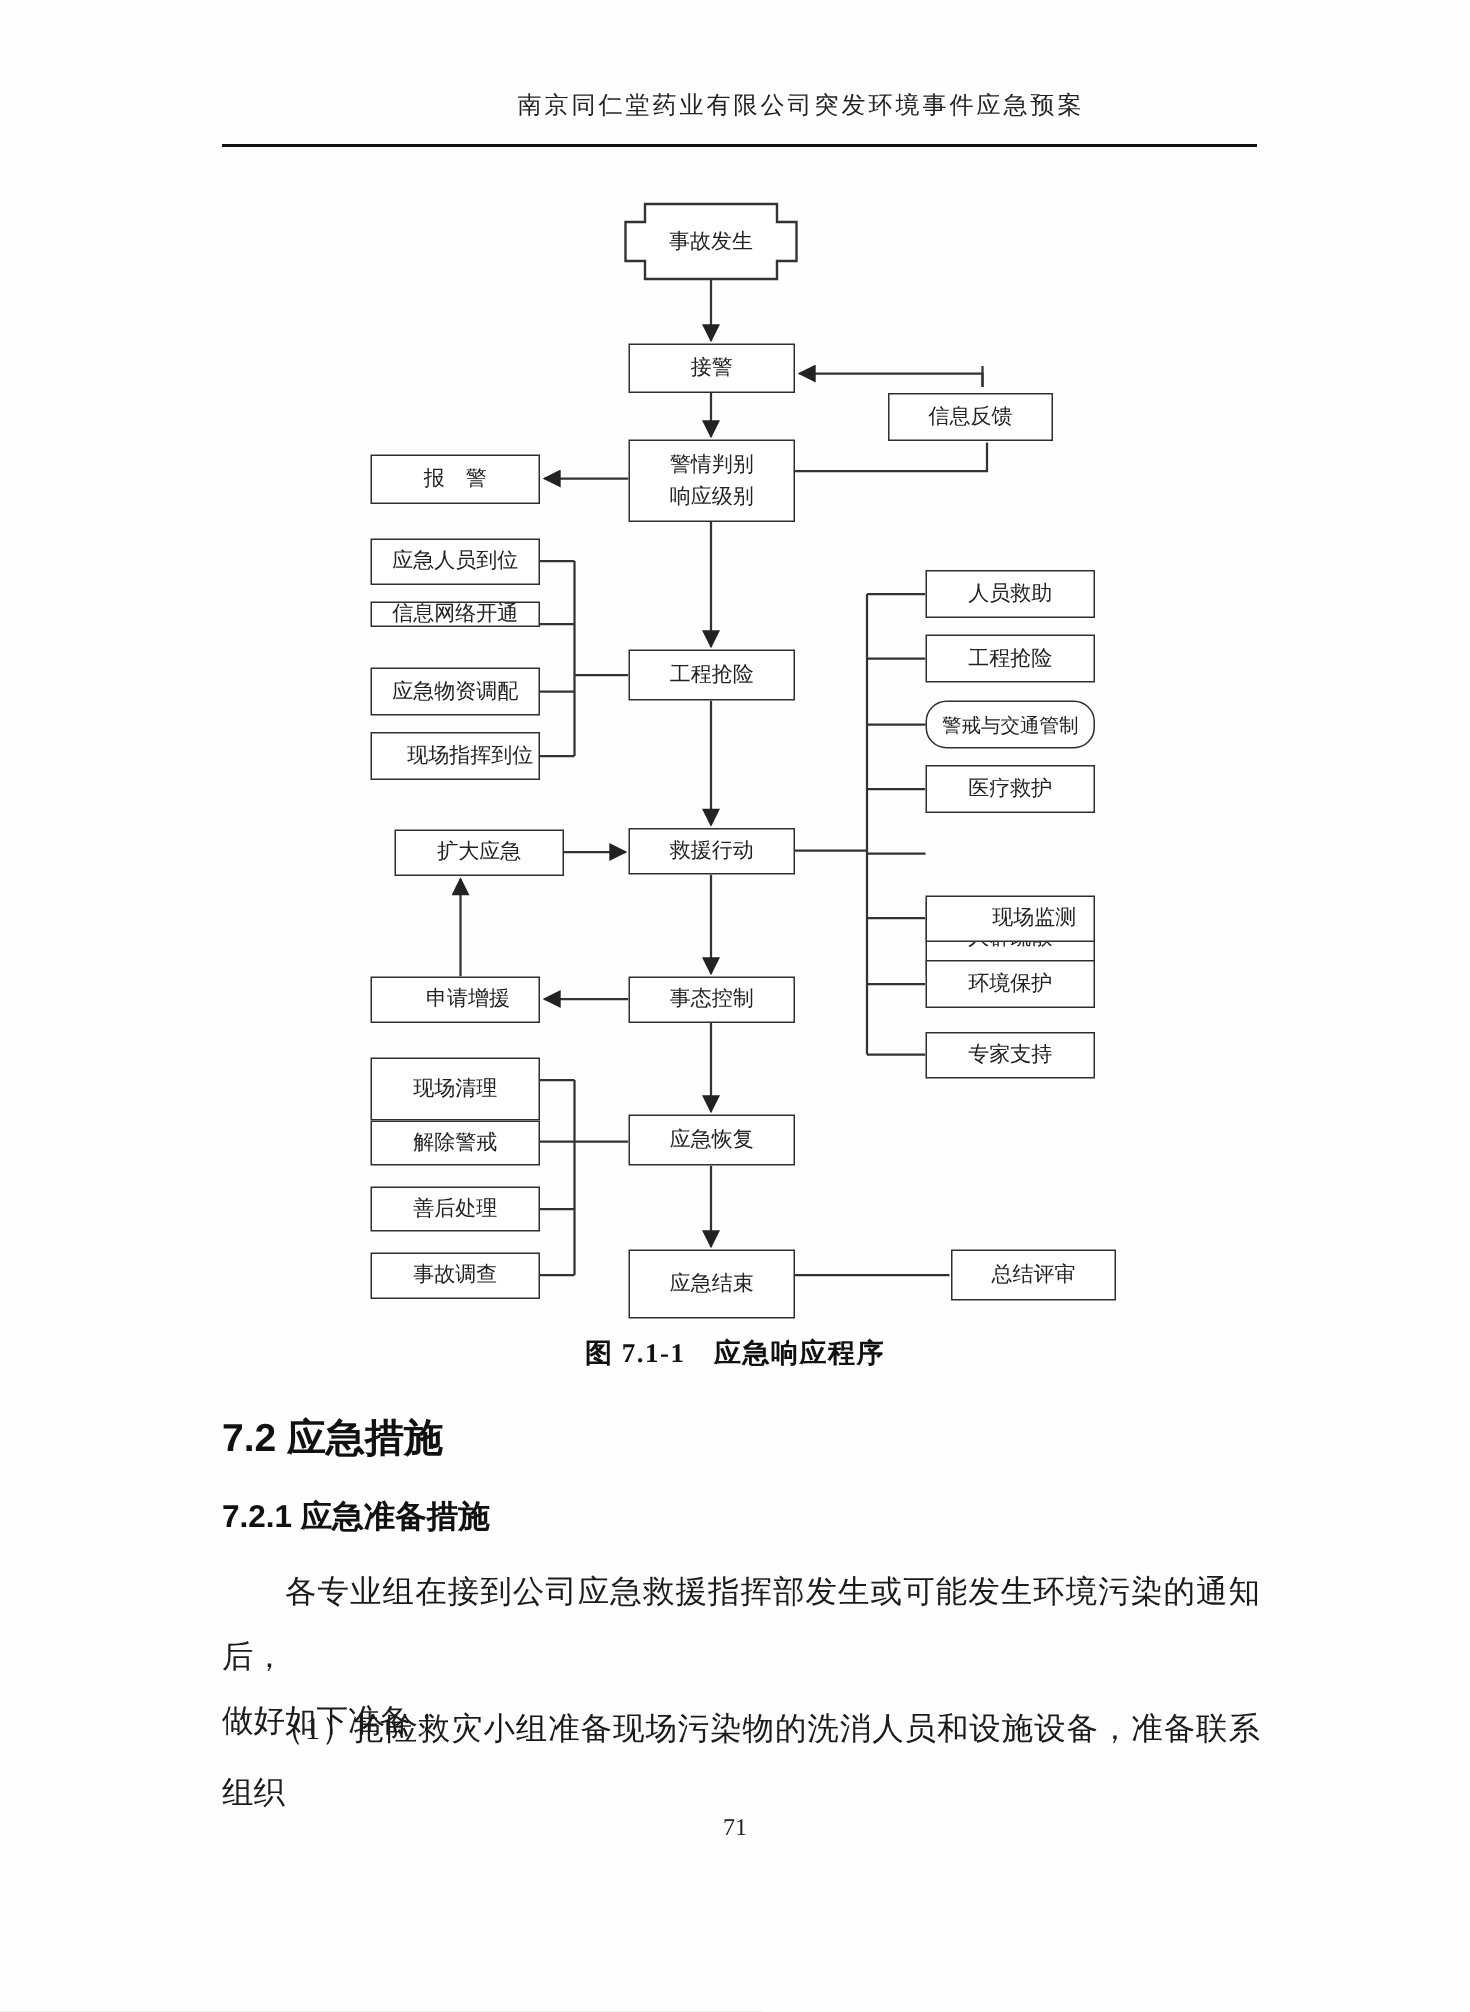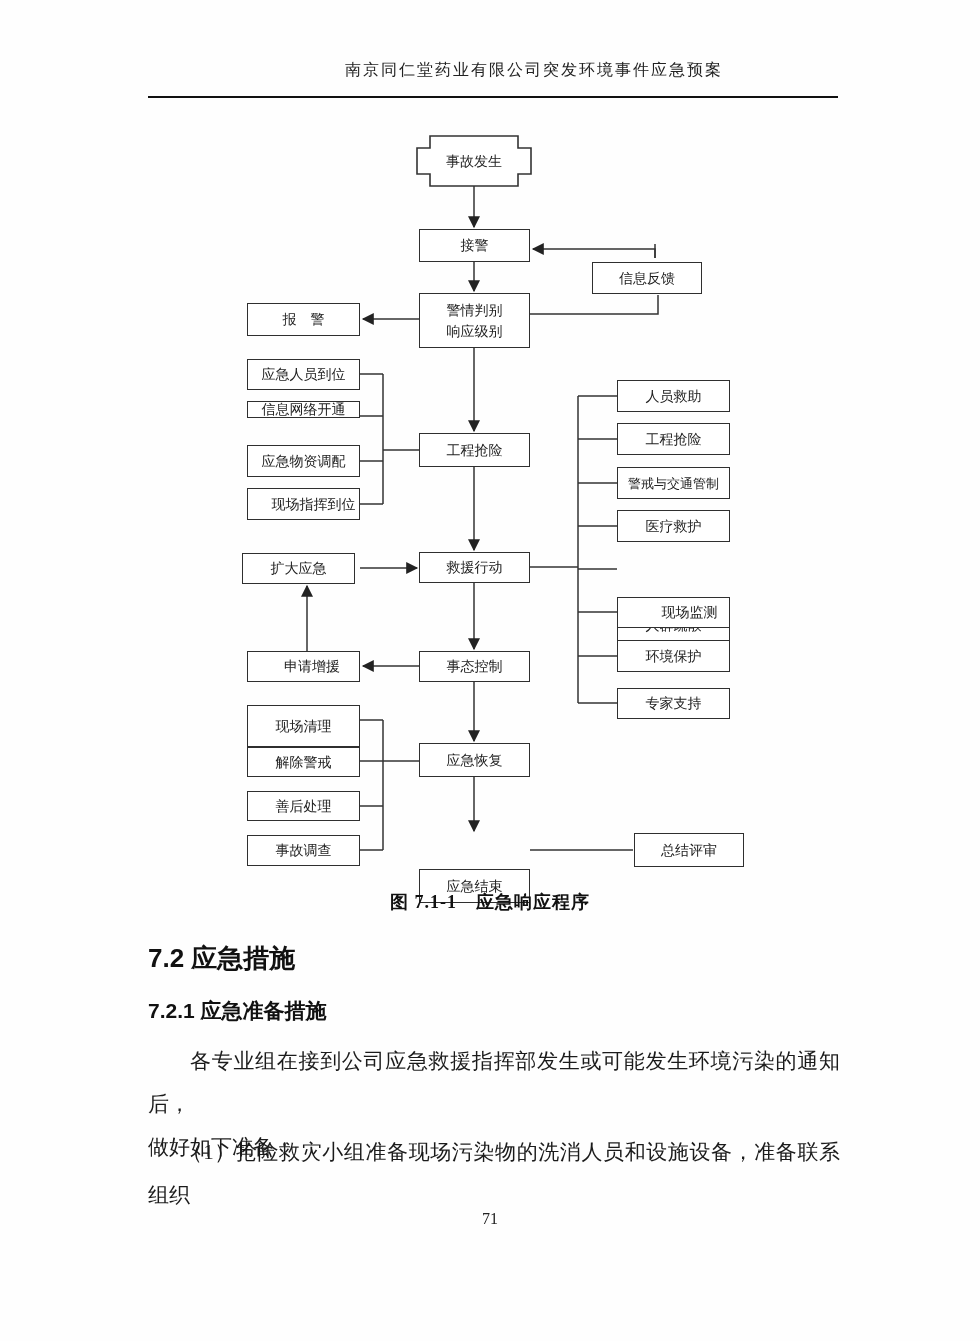--- a/index.html
+++ b/index.html
@@ -140,41 +140,41 @@
     </svg>
 
     <div class="node noborder" style="left:417px;top:136px;width:114px;height:50px;">事故发生</div>
     <div class="node" style="left:419px;top:229px;width:111px;height:33px;">接警</div>
     <div class="node" style="left:419px;top:293px;width:111px;height:55px;">警情判别
 响应级别</div>
     <div class="node" style="left:419px;top:433px;width:111px;height:34px;">工程抢险</div>
     <div class="node" style="left:419px;top:552px;width:111px;height:31px;">救援行动</div>
     <div class="node" style="left:419px;top:651px;width:111px;height:31px;">事态控制</div>
     <div class="node" style="left:419px;top:743px;width:111px;height:34px;">应急恢复</div>
-    <div class="node" style="left:419px;top:869px;width:111px;height:34px;">应急结束</div>
+    <div class="node" style="left:419px;top:833px;width:111px;height:46px;">应急结束</div>
 
     <div class="node" style="left:592px;top:262px;width:110px;height:32px;">信息反馈</div>
     <div class="node" style="left:247px;top:303px;width:113px;height:33px;">报　警</div>
 
     <div class="node" style="left:247px;top:359px;width:113px;height:31px;">应急人员到位</div>
     <div class="node" style="left:247px;top:401px;width:113px;height:17px;">信息网络开通</div>
     <div class="node" style="left:247px;top:445px;width:113px;height:32px;">应急物资调配</div>
     <div class="node" style="left:247px;top:488px;width:113px;height:32px;padding-left:20px;">现场指挥到位</div>
 
-    <div class="node" style="left:242px;top:553px;width:113px;height:31px;">扩大应急</div>
+    <div class="node" style="left:263px;top:553px;width:113px;height:31px;">扩大应急</div>
     <div class="node" style="left:247px;top:651px;width:113px;height:31px;padding-left:17px;">申请增援</div>
 
     <div class="node" style="left:247px;top:705px;width:113px;height:42px;">现场清理</div>
     <div class="node" style="left:247px;top:747px;width:113px;height:30px;">解除警戒</div>
     <div class="node" style="left:247px;top:791px;width:113px;height:30px;">善后处理</div>
     <div class="node" style="left:247px;top:835px;width:113px;height:31px;">事故调查</div>
 
     <div class="node" style="left:617px;top:380px;width:113px;height:32px;">人员救助</div>
     <div class="node" style="left:617px;top:423px;width:113px;height:32px;">工程抢险</div>
-    <div class="node" style="left:617px;top:467px;width:113px;height:32px;font-size:13px;">警戒与交通管制</div>
+    <div class="node" style="left:617px;top:467px;width:113px;height:32px;font-size:13px;border-radius:14px;">警戒与交通管制</div>
     <div class="node" style="left:617px;top:510px;width:113px;height:32px;">医疗救护</div>
     <div class="node" style="left:617px;top:553px;width:113px;height:49px;margin-top:48px;">人群疏散</div>
     <div class="node" style="left:617px;top:597px;width:113px;height:31px;padding-left:32px;">现场监测</div>
     <div class="node" style="left:617px;top:640px;width:113px;height:32px;">环境保护</div>
     <div class="node" style="left:617px;top:688px;width:113px;height:31px;">专家支持</div>
 
     <div class="node" style="left:634px;top:833px;width:110px;height:34px;">总结评审</div>
 
     <div class="fig-caption">图 7.1-1　应急响应程序</div>
   </div>

